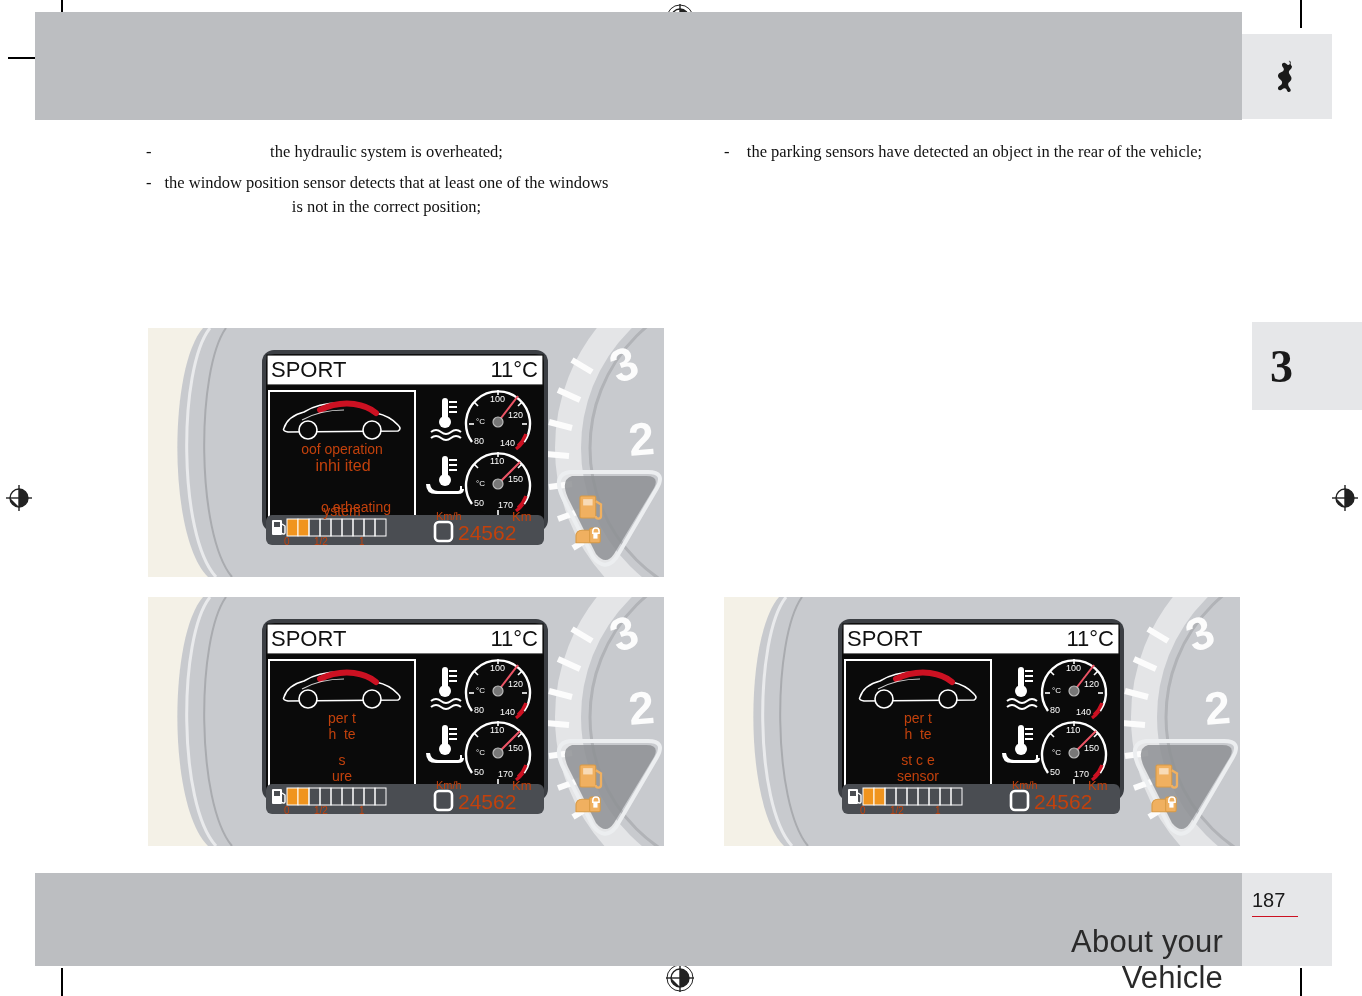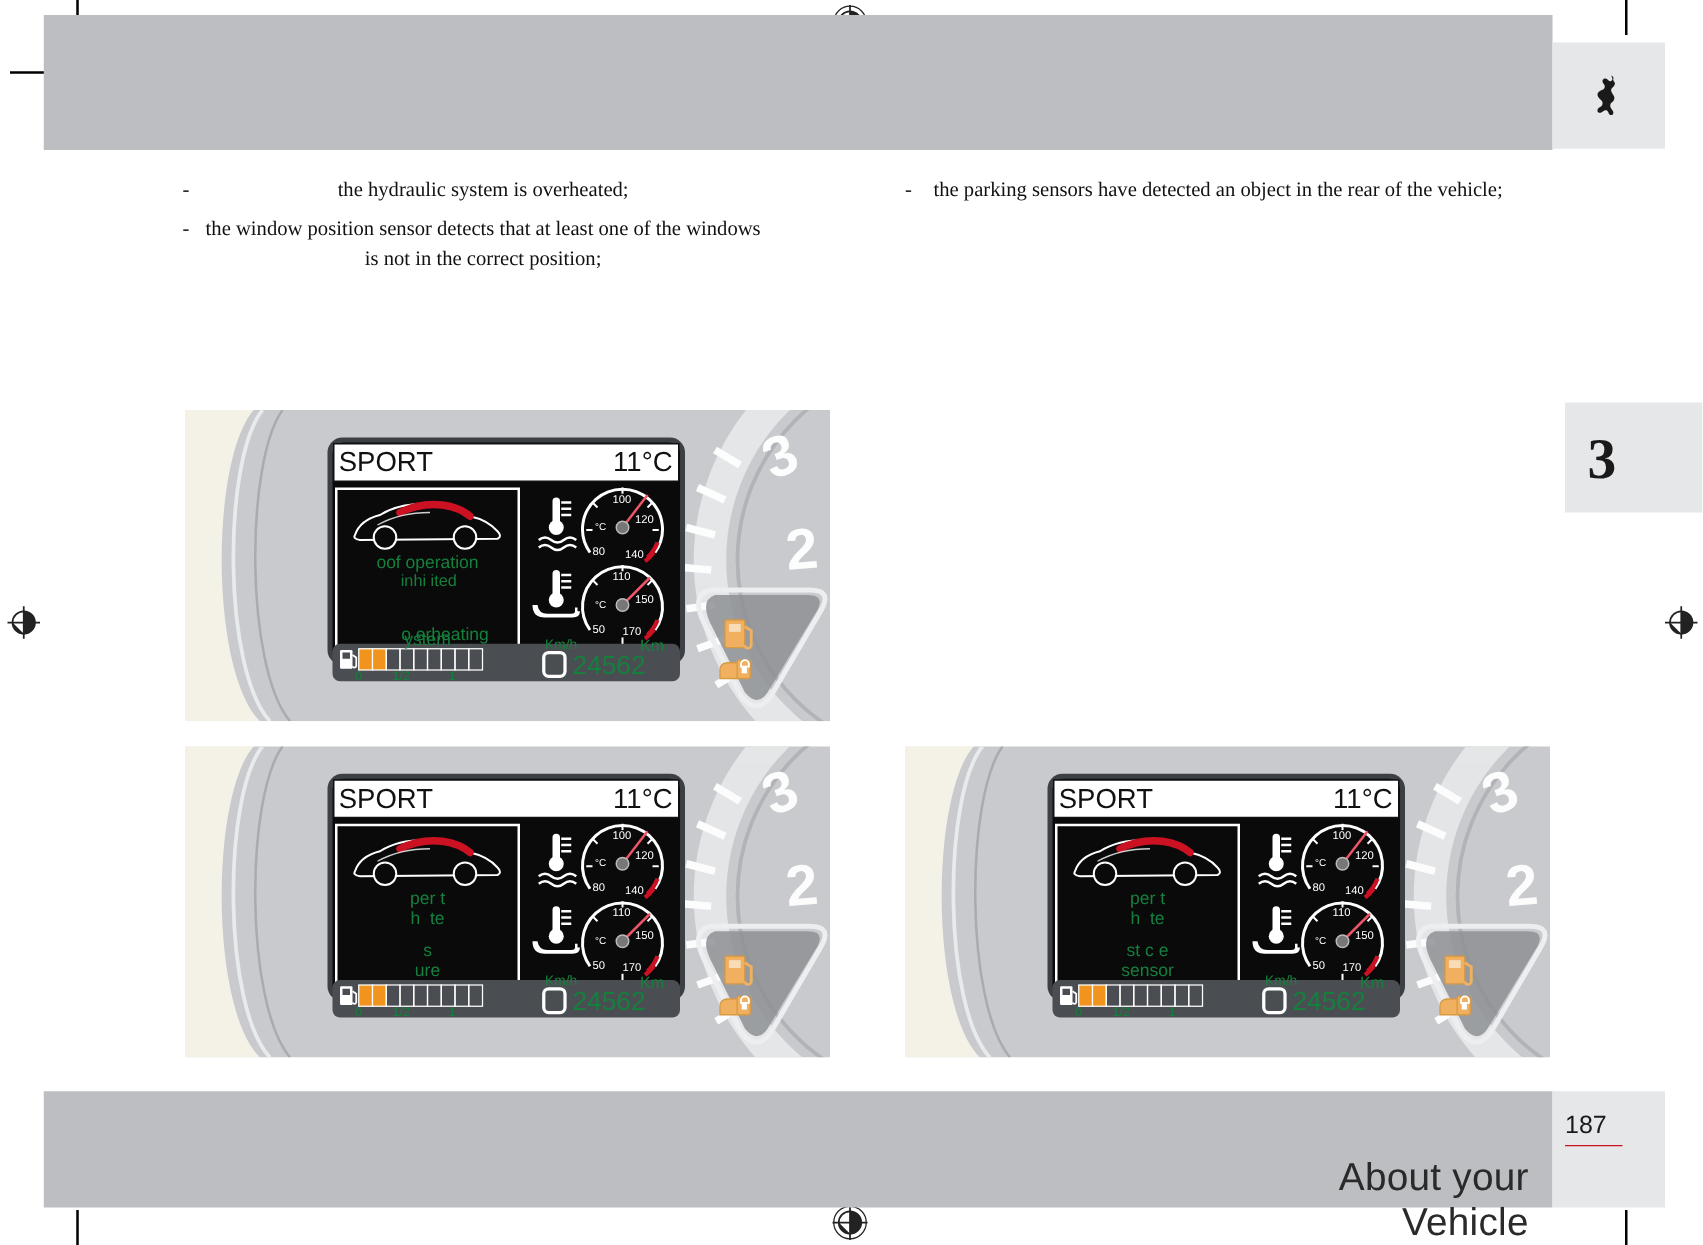--- a/index.html
+++ b/index.html
@@ -75,21 +75,21 @@
   .fig { position: absolute; background: #f4f1e7; overflow: hidden; }
   .fig-1 { left: 148px; top: 328px; width: 516px; height: 249px; }
   .fig-2 { left: 148px; top: 597px; width: 516px; height: 249px; }
   .fig-3 { left: 724px; top: 597px; width: 516px; height: 249px; }
   .fig svg { display: block; position: absolute; left: 0; top: 0; }
 
   
   .cluster-txt {
     position: absolute;
     font-family: "Liberation Sans", sans-serif;
-    color: #15803d; text-align: center;
+    color: #c2410c; text-align: center;
     white-space: pre;
   }
 </style>
 </head>
 <body>
 
 <div class="page">
 
   <div class="crop" style="left:61px; top:0; width:2px; height:28px;"></div>
   <div class="crop" style="left:8px; top:57px; width:28px; height:2px;"></div>
@@ -311,21 +311,21 @@
         <rect x="216" y="191" width="11" height="17" fill="none" stroke="#fff" stroke-width="1"></rect>
         <rect x="227" y="191" width="11" height="17" fill="none" stroke="#fff" stroke-width="1"></rect>
       </g>
 
       <rect x="287" y="194" width="17" height="19" rx="4" fill="none" stroke="#fff" stroke-width="2.6"></rect>
     </svg>
 
     <div class="cluster-txt" style="left:123px; top:29px; font-size:22px; color:#111; text-align:left;">SPORT</div>
     <div class="cluster-txt" style="left:250px; top:29px; width:140px; font-size:22px; color:#111; text-align:right;">11°C</div>
     <div class="cluster-txt" style="left:121px; top:113px; width:146px; font-size:14px;">oof operation</div>
-    <div class="cluster-txt" style="left:121px; top:129px; width:148px; font-size:13px;">inhi ited</div>
+    <div class="cluster-txt" style="left:121px; top:129px; width:148px; font-size:16px;">inhi ited</div>
     <div class="cluster-txt" style="left:121px; top:155px; width:146px; font-size:14px;margin-top:20px;">ystem</div>
     <div class="cluster-txt" style="left:135px; top:171px; width:146px; font-size:14px;">o erheating</div>
     <div class="cluster-txt" style="left:136px; top:208px; font-size:10px;">0</div>
     <div class="cluster-txt" style="left:166px; top:208px; font-size:10px;">1/2</div>
     <div class="cluster-txt" style="left:211px; top:208px; font-size:10px;">1</div>
     <div class="cluster-txt" style="left:288px; top:182px; font-size:11px;">Km/h</div>
     <div class="cluster-txt" style="left:364px; top:181px; font-size:13px;">Km</div>
     <div class="cluster-txt" style="left:310px; top:193px; font-size:21px;">24562</div>
   </div>
 

